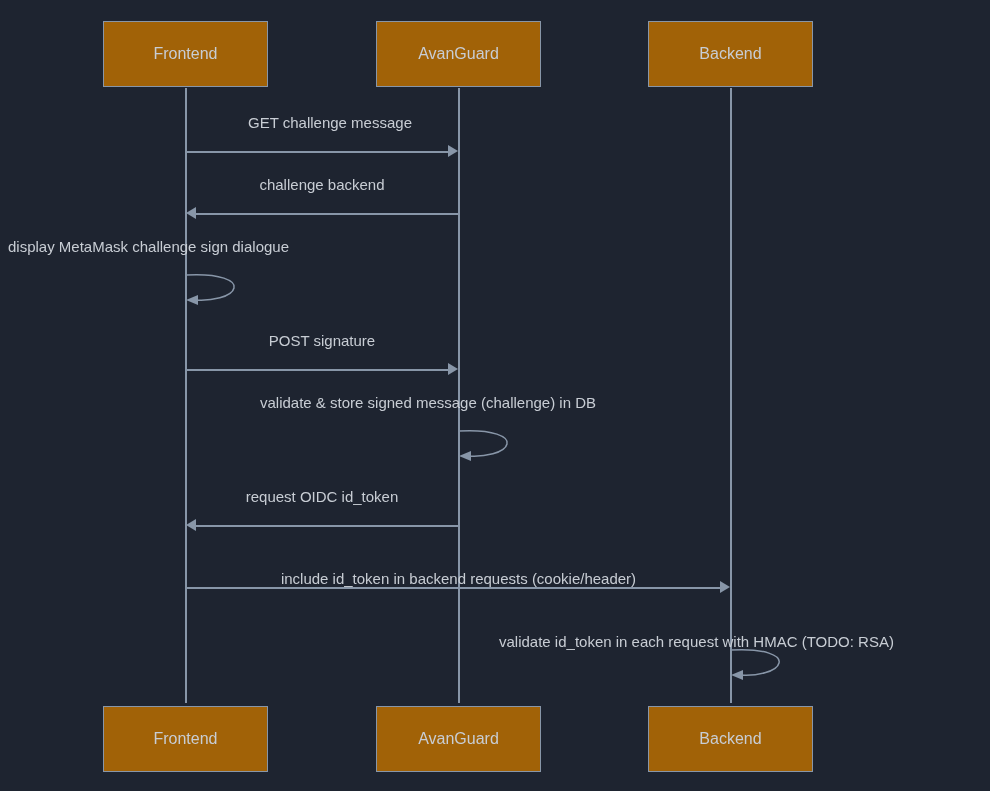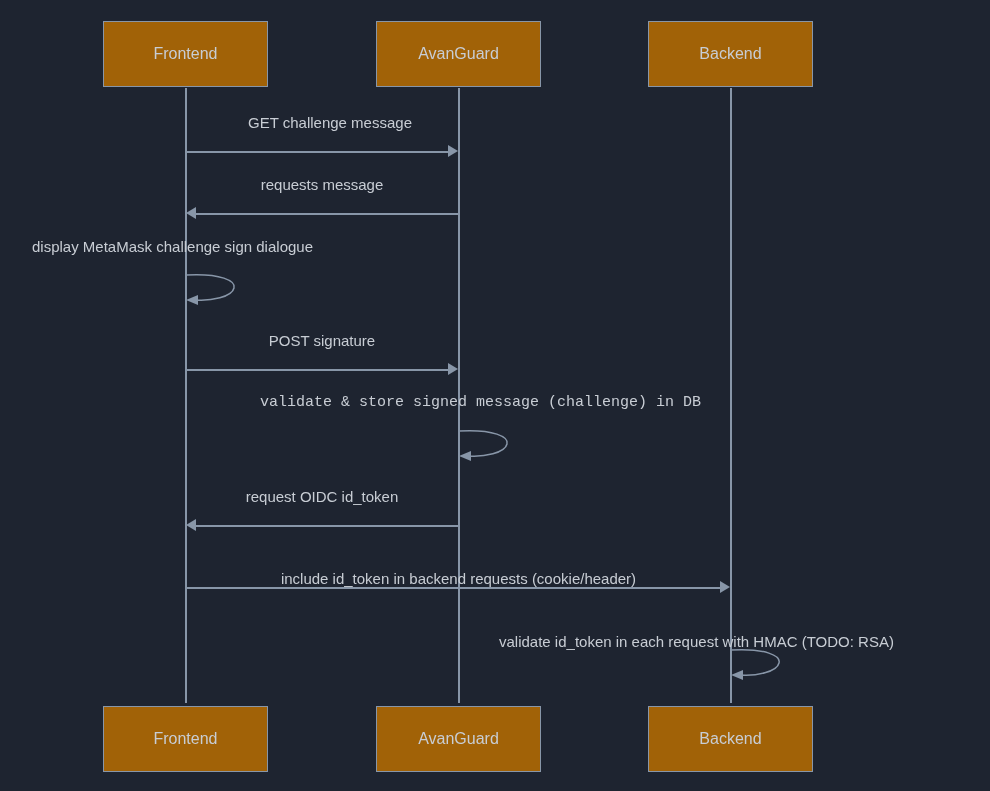--- a/index.html
+++ b/index.html
@@ -89,37 +89,37 @@
 </div>
 
 <div class="lifeline" style="left:185px;"></div>
 <div class="lifeline" style="left:458px;"></div>
 <div class="lifeline" style="left:730px;"></div>
 
 <div class="msg-label" style="left:186px; top:114px; width:272px;padding-left:16px;">GET challenge message</div>
 <div class="arrow-line" style="left:186px; top:151px; width:262px;"></div>
 <div class="arrow-head-right" style="left:448px; top:145px;"></div>
 
-<div class="msg-label" style="left:186px; top:176px; width:272px;">requests message</div>
+<div class="msg-label" style="left:186px; top:176px; width:272px;">challenge backend</div>
 <div class="arrow-line" style="left:196px; top:213px; width:262px;"></div>
 <div class="arrow-head-left" style="left:186px; top:207px;"></div>
 
-<div class="msg-label" style="left:32px; top:238px;">display MetaMask challenge sign dialogue</div>
+<div class="msg-label" style="left:8px; top:238px;">display MetaMask challenge sign dialogue</div>
 <div class="self-loop" style="left:186px; top:273px;">
   <svg width="60" height="35" viewBox="0 0 60 35">
     <path d="M 0 2 C 35 0, 50 8, 48 15 C 46 24, 25 28, 10 27" stroke="#8896a8" stroke-width="1.5" fill="none"></path>
     <polygon points="0,27 12,22 12,32" fill="#8896a8"></polygon>
   </svg>
 </div>
 
 <div class="msg-label" style="left:186px; top:332px; width:272px;">POST signature</div>
 <div class="arrow-line" style="left:186px; top:369px; width:262px;"></div>
 <div class="arrow-head-right" style="left:448px; top:363px;"></div>
 
-<div class="msg-label" style="left:260px; top:394px;font-family:Liberation Mono, monospace;">validate &amp; store signed message (challenge) in DB</div>
+<div class="msg-label" style="left:260px; top:394px;">validate &amp; store signed message (challenge) in DB</div>
 <div class="self-loop" style="left:459px; top:429px;">
   <svg width="60" height="35" viewBox="0 0 60 35">
     <path d="M 0 2 C 35 0, 50 8, 48 15 C 46 24, 25 28, 10 27" stroke="#8896a8" stroke-width="1.5" fill="none"></path>
     <polygon points="0,27 12,22 12,32" fill="#8896a8"></polygon>
   </svg>
 </div>
 
 <div class="msg-label" style="left:186px; top:488px; width:272px;">request OIDC id_token</div>
 <div class="arrow-line" style="left:196px; top:525px; width:262px;"></div>
 <div class="arrow-head-left" style="left:186px; top:519px;"></div>

